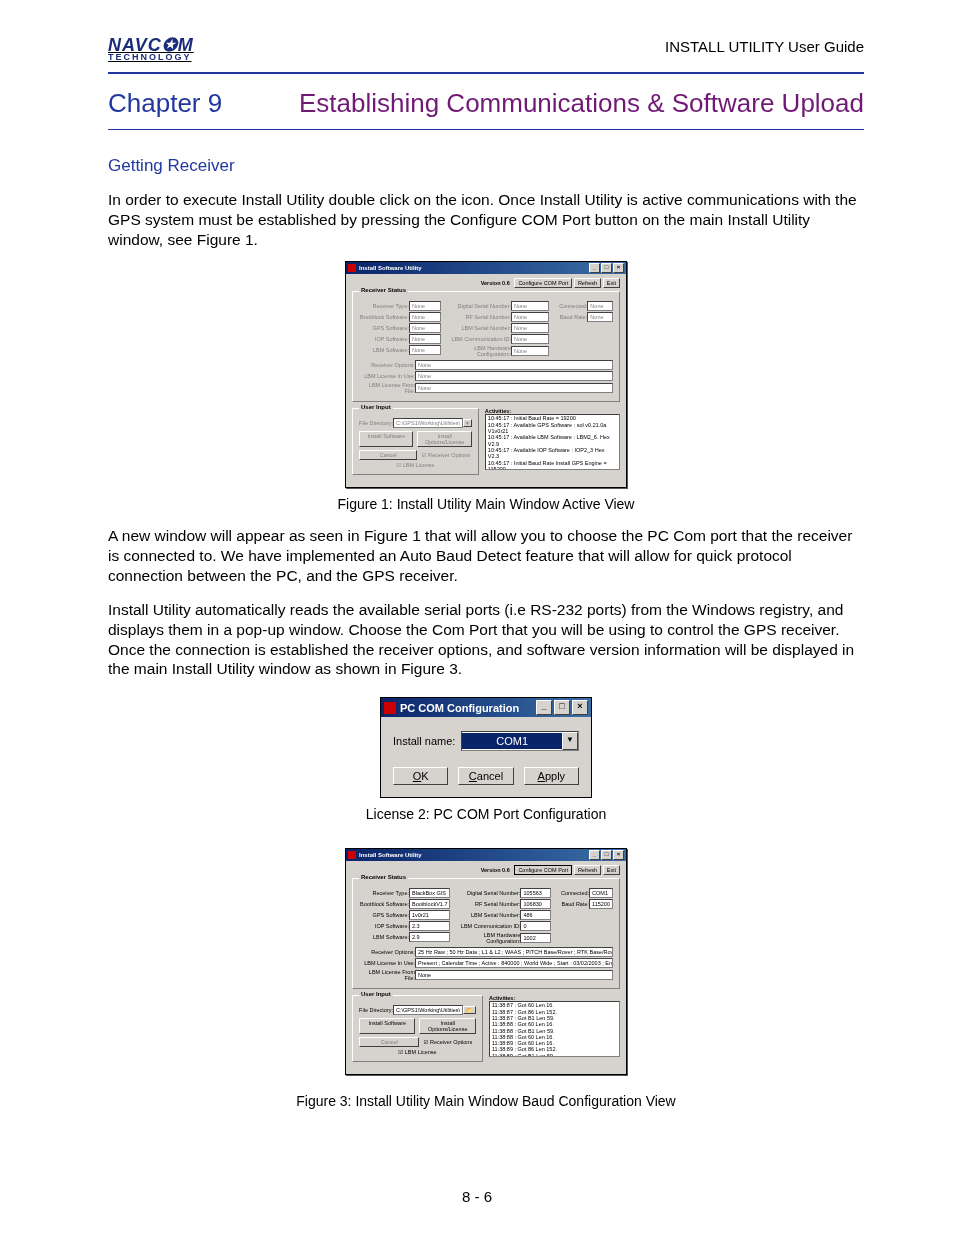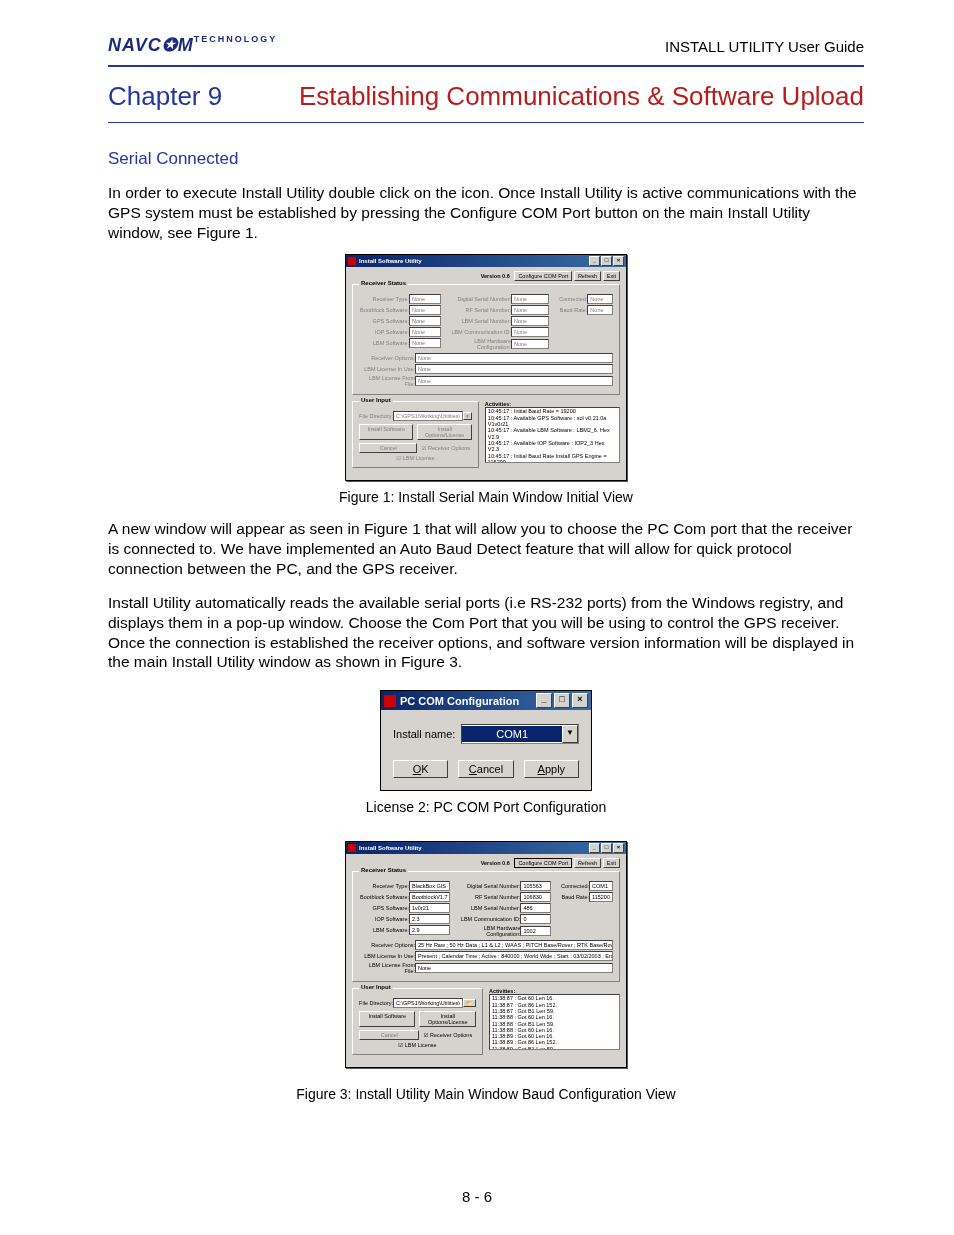--- a/index.html
+++ b/index.html
@@ -15,22 +15,23 @@
     padding: 30px 90px 0 108px;
   }
   .header {
     display: flex;
     justify-content: space-between;
     align-items: flex-start;
     padding-top: 6px;
   }
   .logo {
     display: flex;
-    flex-direction: row;
+    flex-direction: column;
     line-height: 1;
+    text-decoration: underline;
   }
   .logo .line1 {
     font-family: Arial, sans-serif;
     font-weight: 900;
     font-style: italic;
     color: #1a2c7a;
     letter-spacing: 1px;
     font-size: 18px;
     display: flex;
     align-items: center;
@@ -57,21 +58,21 @@
     display: flex;
     justify-content: space-between;
     align-items: baseline;
     margin-top: 14px;
   }
   .chapter-row .left {
     color: #2236a0;
     font-size: 26px;
   }
   .chapter-row .right {
-    color: #b91c1c;
+    color: #701a75;
     font-size: 26px;
   }
   .hr-thin {
     margin-top: 10px;
     border: none;
     border-top: 1.2px solid #2236a0;
   }
   .section-title {
     color: #2236a0;
     font-size: 17px;
@@ -217,21 +218,21 @@
   <div class="doc-title">INSTALL UTILITY User Guide</div>
 </div>
 <hr class="hr-top">
 
 <div class="chapter-row">
   <div class="left">Chapter 9</div>
   <div class="right">Establishing Communications &amp; Software Upload</div>
 </div>
 <hr class="hr-thin">
 
-<div class="section-title">Serial Connected</div>
+<div class="section-title">Getting Receiver</div>
 
 <p class="body">In order to execute Install Utility double click on the icon. Once Install Utility is active communications with the GPS system must be established by pressing the Configure COM Port button on the main Install Utility window, see Figure 1.</p>
 
 <div class="fig-wrap">
   <div class="win" style="width:280px;">
     <div class="titlebar">
       <div class="ticon"></div>
       <span>Install Software Utility</span>
       <div class="spacer"></div>
       <div class="tbtn">_</div>
@@ -336,21 +337,21 @@
             <span class="chk">☑ <span>LBM License</span></span>
           </div>
         </div>
         <div style="flex:1.3;">
           <div style="font-weight:bold;font-size:5.5px;">Activities:</div>
           <div class="val" style="height:54px;white-space:normal;line-height:1.15;color:#000;overflow:auto;" id="f1-act">10:45:17 : Initial Baud Rate = 19200<br>10:45:17 : Available GPS Software : sol v0.21.0a V1v0r21<br>10:45:17 : Available LBM Software : LBM2_6. Hex  V2.9<br>10:45:17 : Available IOP Software : IOP2_3 Hex V2.3<br>10:45:17 : Initial Baud Rate Install GPS Engine = 115200<br>10:45:17 : Initial Baud Rate Install LBM Engine = 115200<br>10:45:17 : Initial Baud Rate Install IOP Engine = 19200</div>
         </div>
       </div>
     </div>
   </div>
-  <div class="fig-caption">Figure 1: Install Serial Main Window Initial View</div>
+  <div class="fig-caption">Figure 1: Install Utility Main Window Active View</div>
 </div>
 
 <p class="body">A new window will appear as seen in Figure 1 that will allow you to choose the PC Com port that the receiver is connected to. We have implemented an Auto Baud Detect feature that will allow for quick protocol connection between the PC, and the GPS receiver.</p>
 <p class="body">Install Utility automatically reads the available serial ports (i.e RS-232 ports) from the Windows registry, and displays them in a pop-up window. Choose the Com Port that you will be using to control the GPS receiver. Once the connection is established the receiver options, and software version information will be displayed in the main Install Utility window as shown in Figure 3.</p>
 
 <div class="fig-wrap" style="margin-top:18px;">
   <div class="win2">
     <div class="titlebar2">
       <div class="ticon2"></div>
       <span>PC COM Configuration</span>

